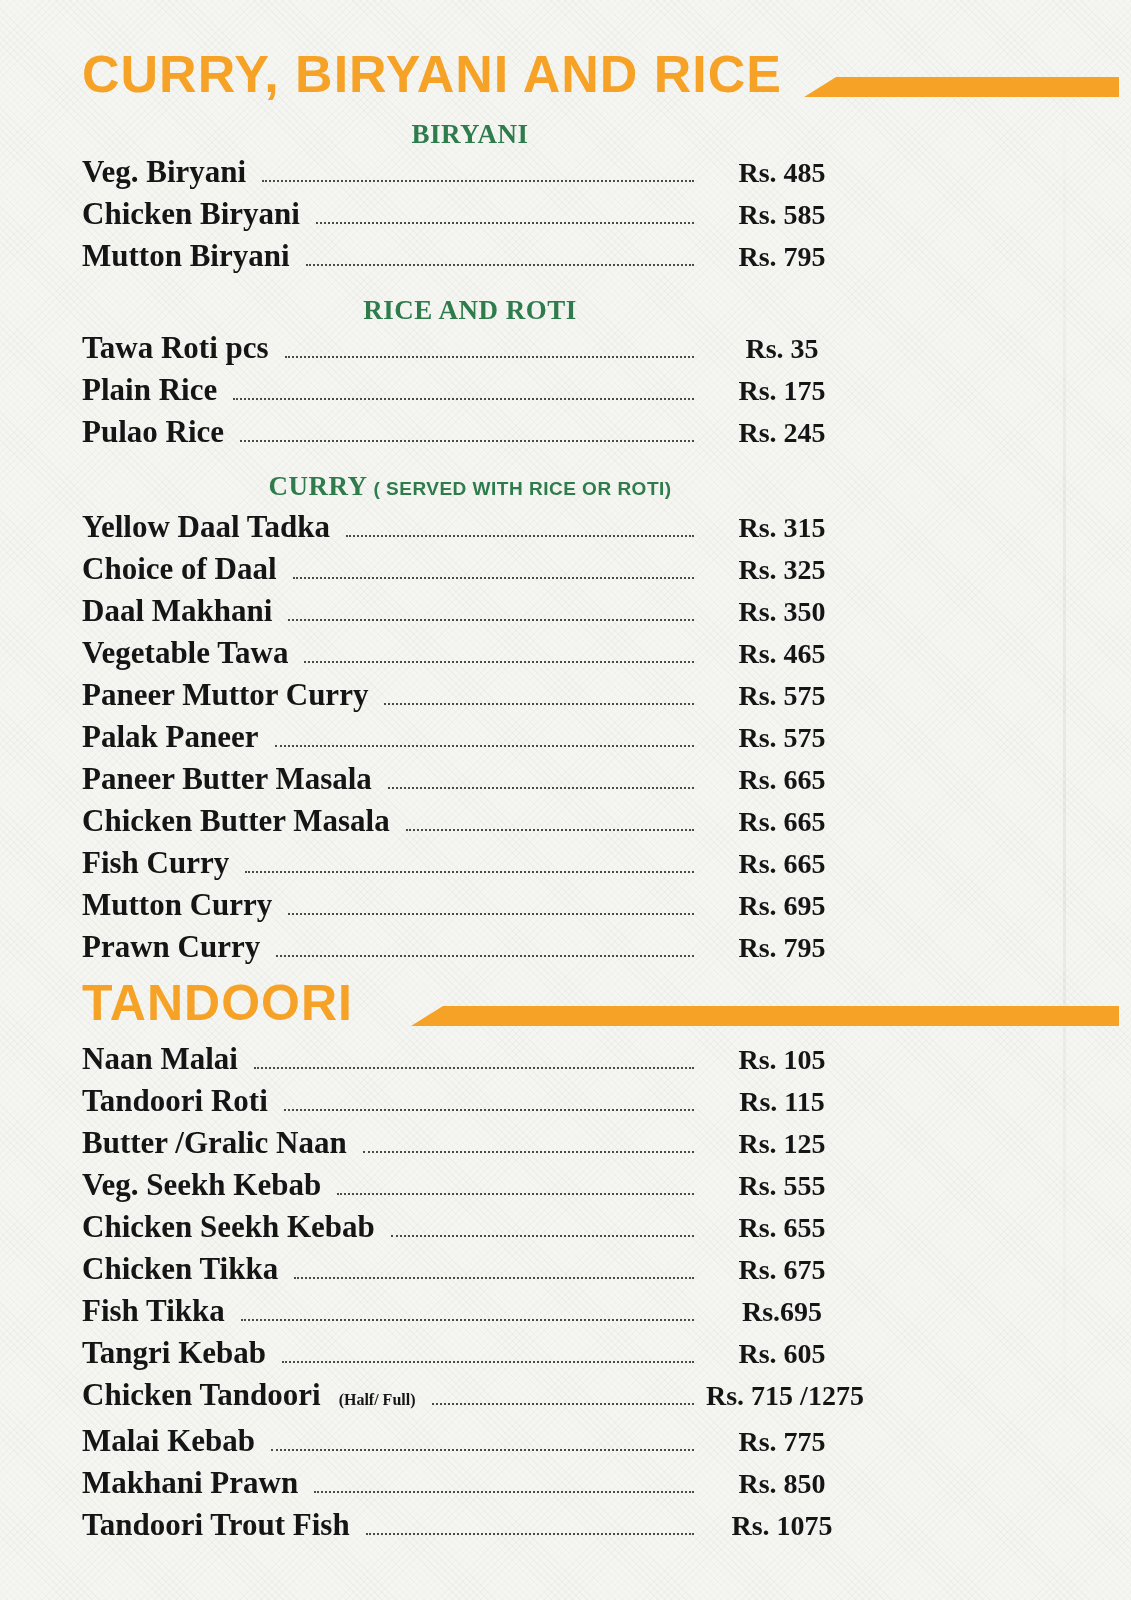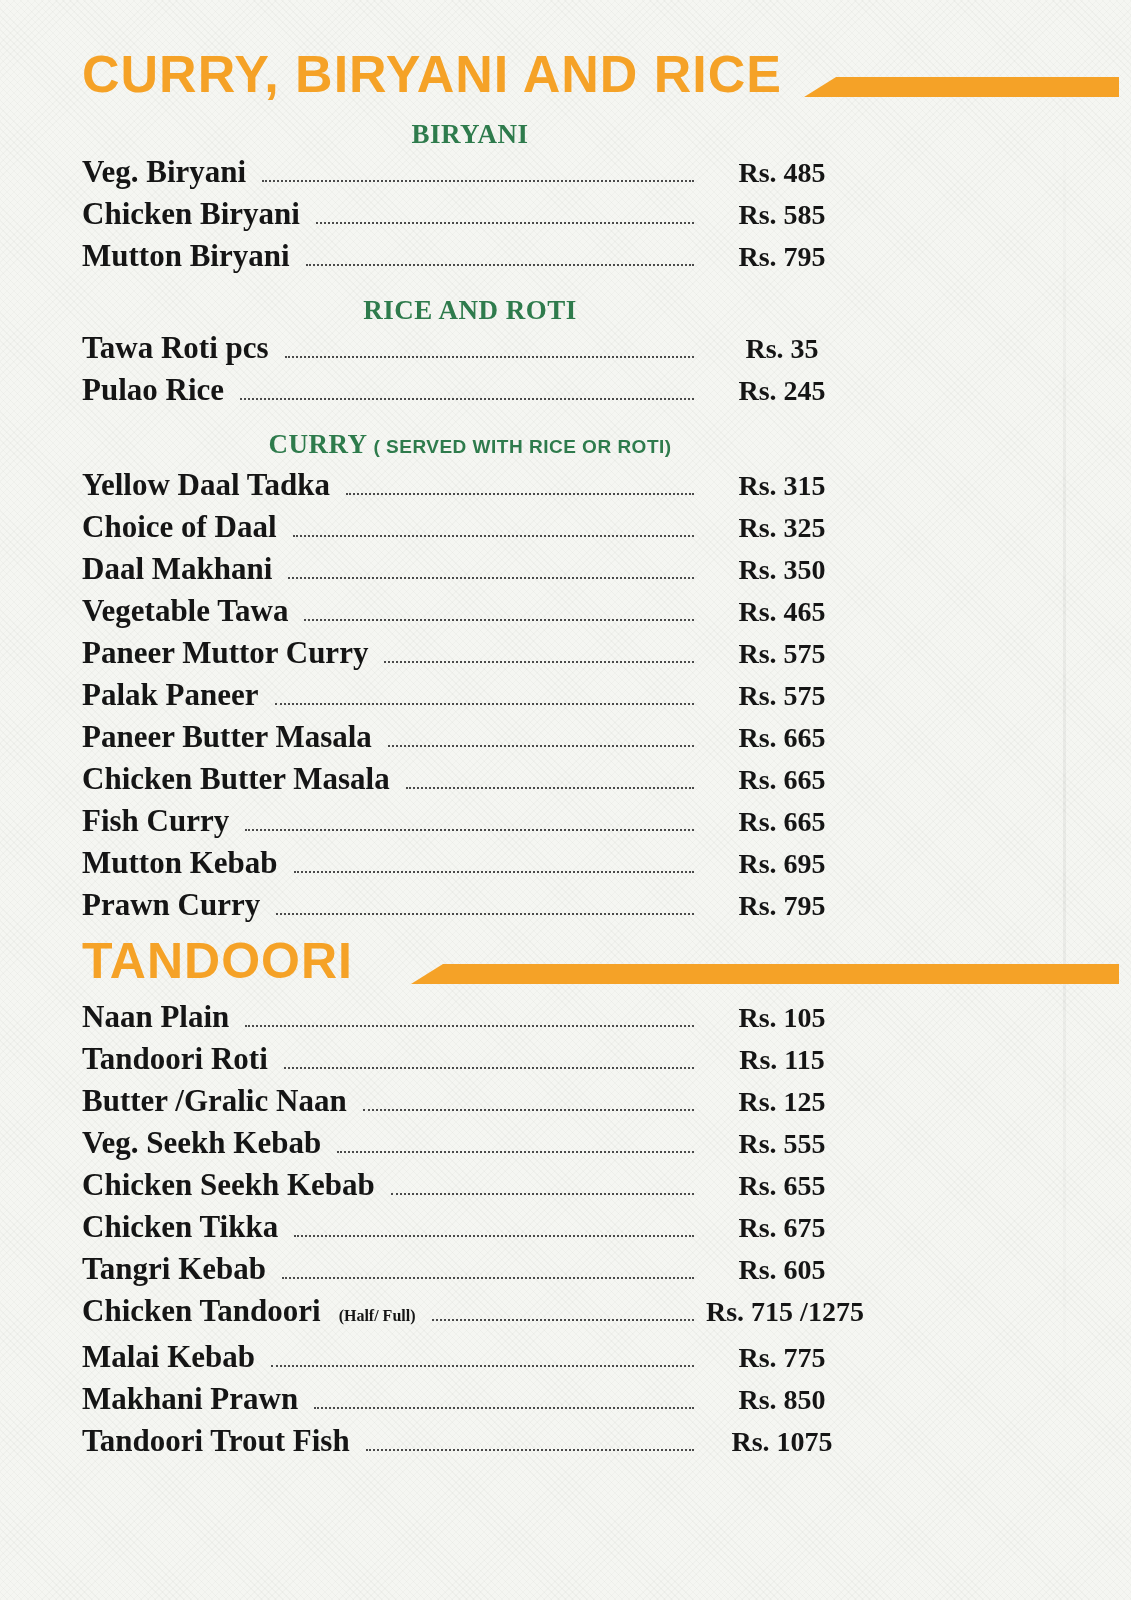--- a/index.html
+++ b/index.html
@@ -128,20 +128,25 @@
         </div>
       </div>
       <div class="subsection">
         <div class="sub-label">RICE AND ROTI</div>
         <div class="menu-row">
           <div class="item-name">Tawa Roti pcs</div>
           <div class="leader"></div>
           <div class="price">Rs. 35</div>
         </div>
         <div class="menu-row">
+          <div class="item-name">Plain Rice</div>
+          <div class="leader"></div>
+          <div class="price">Rs. 175</div>
+        </div>
+        <div class="menu-row">
           <div class="item-name">Pulao Rice</div>
           <div class="leader"></div>
           <div class="price">Rs. 245</div>
         </div>
       </div>
       <div class="subsection">
         <div class="sub-label">CURRY<span class="sub-note">( SERVED WITH RICE OR ROTI)</span></div>
         <div class="menu-row">
           <div class="item-name">Yellow Daal Tadka</div>
           <div class="leader"></div>
@@ -181,39 +186,39 @@
           <div class="item-name">Chicken Butter Masala</div>
           <div class="leader"></div>
           <div class="price">Rs. 665</div>
         </div>
         <div class="menu-row">
           <div class="item-name">Fish Curry</div>
           <div class="leader"></div>
           <div class="price">Rs. 665</div>
         </div>
         <div class="menu-row">
-          <div class="item-name">Mutton Kebab</div>
+          <div class="item-name">Mutton Curry</div>
           <div class="leader"></div>
           <div class="price">Rs. 695</div>
         </div>
         <div class="menu-row">
           <div class="item-name">Prawn Curry</div>
           <div class="leader"></div>
           <div class="price">Rs. 795</div>
         </div>
       </div>
     </div>
     <div class="section section2">
       <div class="title-row">
         <div class="big-title">TANDOORI</div>
         <div class="title-bar"></div>
       </div>
       <div class="subsection">
         <div class="menu-row">
-          <div class="item-name">Naan Plain</div>
+          <div class="item-name">Naan Malai</div>
           <div class="leader"></div>
           <div class="price">Rs. 105</div>
         </div>
         <div class="menu-row">
           <div class="item-name">Tandoori Roti</div>
           <div class="leader"></div>
           <div class="price">Rs. 115</div>
         </div>
         <div class="menu-row">
           <div class="item-name">Butter /Gralic Naan</div>
@@ -227,20 +232,25 @@
         </div>
         <div class="menu-row">
           <div class="item-name">Chicken Seekh Kebab</div>
           <div class="leader"></div>
           <div class="price">Rs. 655</div>
         </div>
         <div class="menu-row">
           <div class="item-name">Chicken Tikka</div>
           <div class="leader"></div>
           <div class="price">Rs. 675</div>
+        </div>
+        <div class="menu-row">
+          <div class="item-name">Fish Tikka</div>
+          <div class="leader"></div>
+          <div class="price">Rs.695</div>
         </div>
         <div class="menu-row">
           <div class="item-name">Tangri Kebab</div>
           <div class="leader"></div>
           <div class="price">Rs. 605</div>
         </div>
         <div class="menu-row">
           <div class="item-name">Chicken Tandoori</div>
           <div class="size-note">(Half/ Full)</div>
           <div class="leader"></div>

